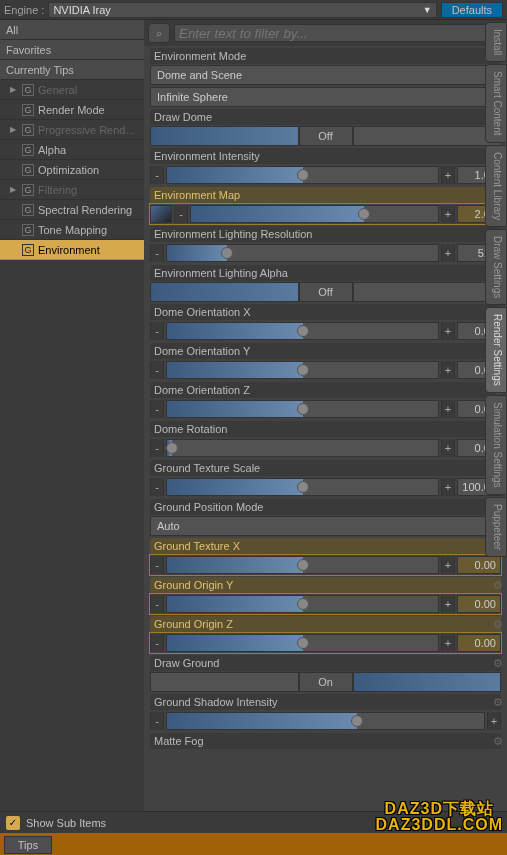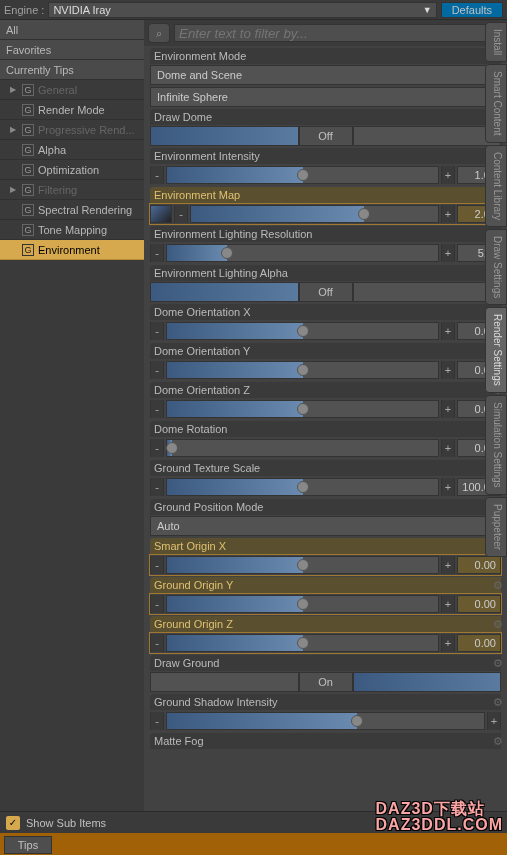--- a/index.html
+++ b/index.html
@@ -156,25 +156,25 @@
   .side-tab {
     writing-mode:vertical-rl;
     background:#525252;border:1px solid #333;
     padding:6px 3px; color:#999; margin-bottom:2px;
     border-radius:4px 0 0 4px;
     font-size:10px;
   }
   .side-tab.active{background:#656565;color:#ddd;}
   .watermark {
     position:absolute; bottom:22px; right:4px;
-    color:#fca5a5; font-weight:bold; font-size:16px;
+    color:#eab308; font-weight:bold; font-size:16px;
     text-shadow:
       -1px -1px 0 #000, 1px -1px 0 #000,
       -1px 1px 0 #000, 1px 1px 0 #000;
-    text-align:left; line-height:1;
+    text-align:center; line-height:1;
     font-family:Impact,Arial Black,sans-serif;
     letter-spacing:1px;
   }
   .gear{width:12px;height:12px;color:#666;position:absolute;right:2px;}
 </style>
 </head>
 <body>
 
 <div class="topbar">
   <label>Engine :</label>
@@ -409,21 +409,21 @@
             <span>Ground Position Mode</span>
             <span class="gear">⚙</span>
           </div>
           <div class="dropdown-row">
             <span>Auto</span>
             <span class="arrow">▼</span>
           </div>
         </div>
         <div class="prop hl">
           <div class="prop-label">
-            <span>Smart Origin X</span>
+            <span>Ground Texture X</span>
             <span class="gear">⚙</span>
           </div>
           <div class="slider-row">
             <div class="minus">-</div>
             <div class="slider-track">
               <div class="slider-fill" style="width:50%"></div>
               <div class="slider-thumb" style="left:50%"></div>
             </div>
             <div class="plus">+</div>
             <div class="slider-val hl">0.00</div>

